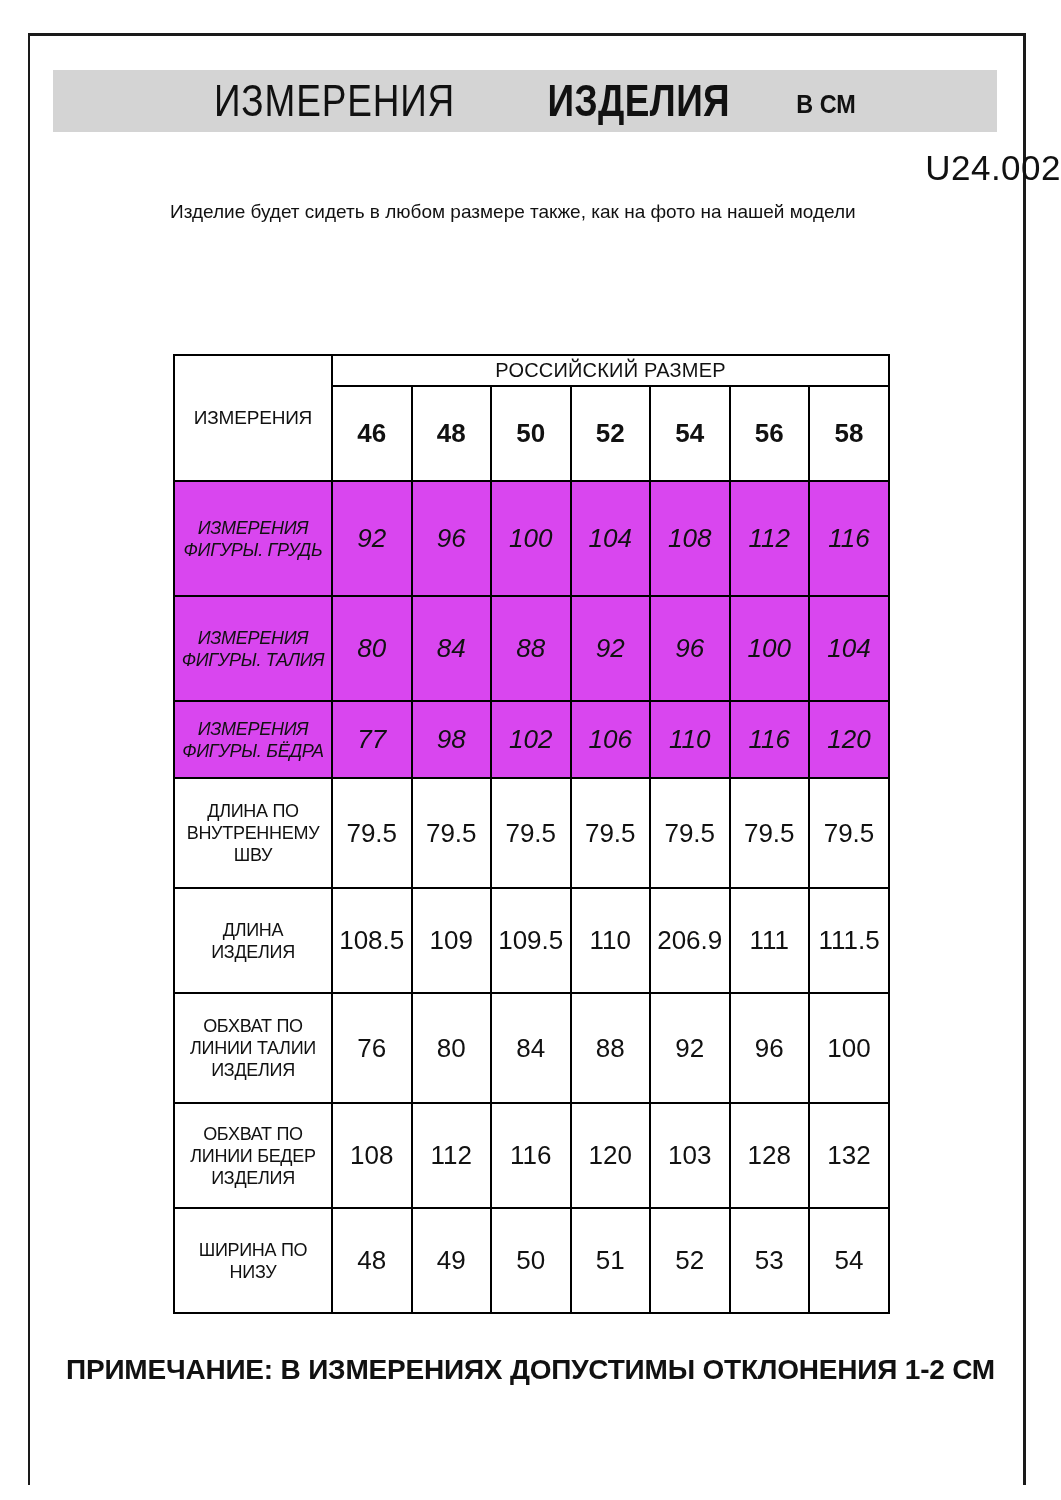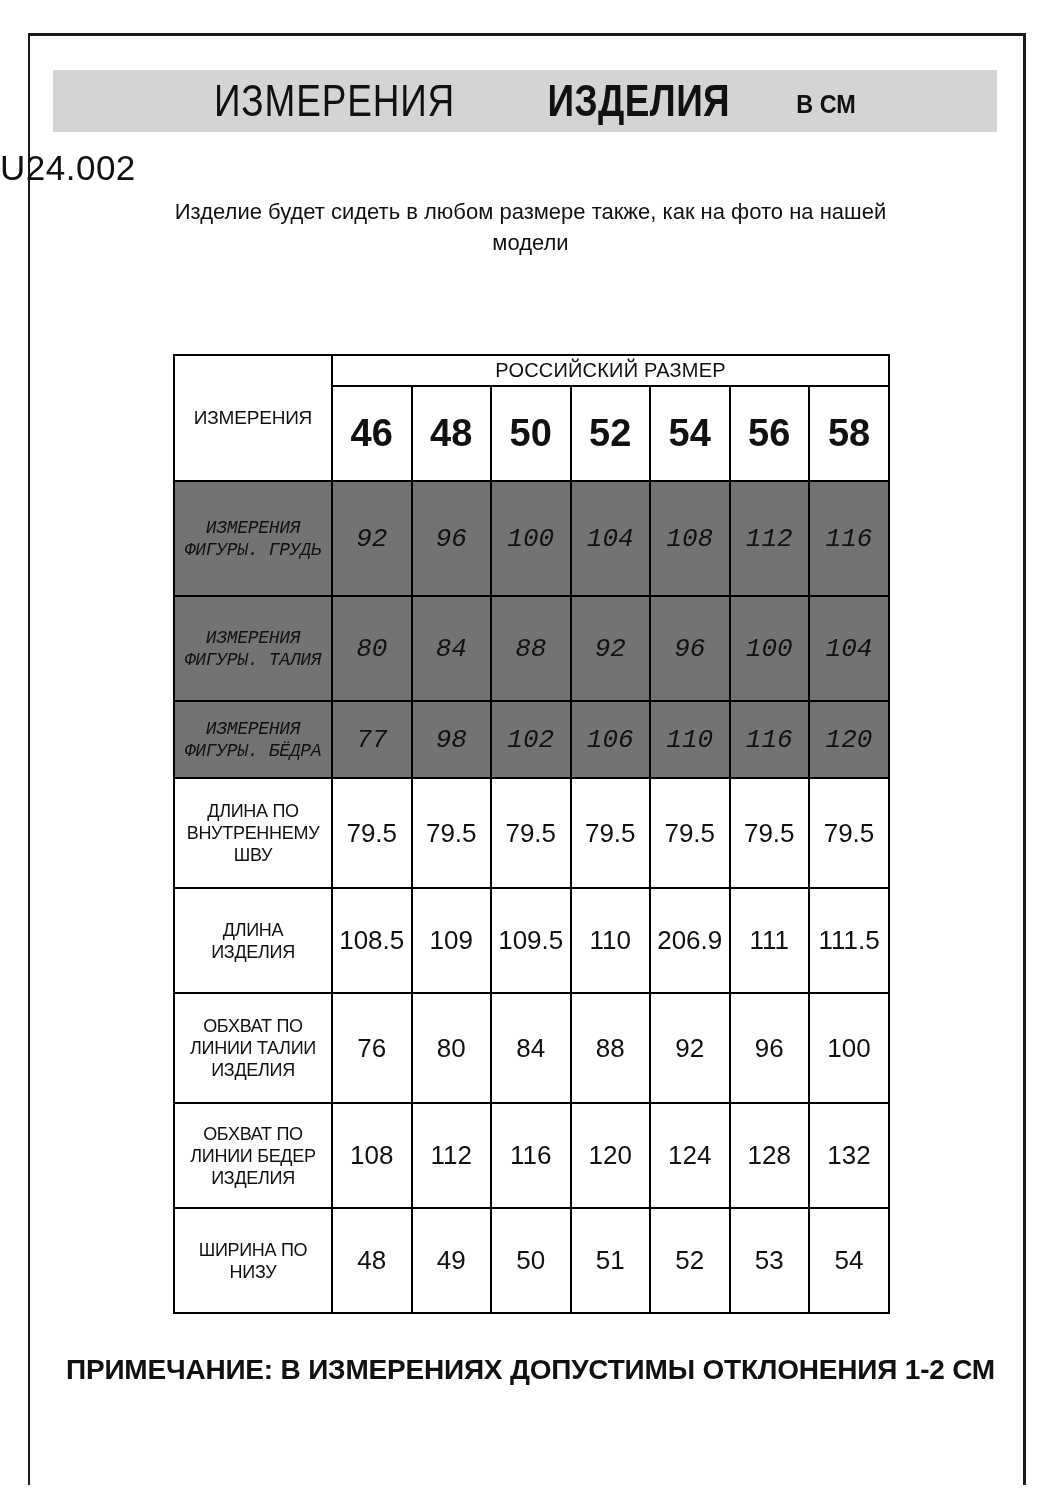--- a/index.html
+++ b/index.html
@@ -42,54 +42,54 @@
     margin-left: 52px;
   }
   .banner .t3 {
     font-size: 26px; font-weight: 700;
     display: inline-block; transform: scaleX(0.9);
     margin-left: 46px; padding-top: 6px;
   }
   .code {
     position: absolute;
     left: 0; top: 148px; width: 1061px;
+    text-align: right;
+    font-size: 35px; font-weight: 400; letter-spacing: 0.5px;
+  }
+  .subtitle {
+    position: absolute;
+    left: 170px; top: 196px; width: 721px;
     text-align: left;
-    font-size: 35px; font-weight: 400; letter-spacing: 0.5px;
-  }
-  .subtitle {
-    position: absolute;
-    left: 170px; top: 196px; width: 721px;
-    text-align: center;
-    font-size: 22px; line-height: 31px; font-weight: 400;
+    font-size: 19px; line-height: 31px; font-weight: 400;
   }
   table.size-table {
     position: absolute;
     left: 173px; top: 354px;
     width: 715px;
     border-collapse: collapse;
     table-layout: fixed;
   }
   .size-table th, .size-table td {
     border: 2px solid #000;
     text-align: center;
     vertical-align: middle;
     padding: 2px 4px;
     background: #ffffff;
   }
   .size-table thead tr.group-row { height: 31px; }
   .size-table thead tr.sizes-row { height: 95px; }
   .corner-cell { font-size: 19px; font-weight: 400; letter-spacing: -0.2px; }
   .group-cell  { font-size: 20px; font-weight: 400; letter-spacing: 0.2px; }
-  .size-cell   { font-size: 38px; font-weight: 700; }
+  .size-cell   { font-size: 26px; font-weight: 700; }
   td.label-cell {
     font-size: 18px; line-height: 22px; letter-spacing: -0.3px;
     font-weight: 400;
   }
   td.value-cell { font-size: 26px; font-weight: 400; }
-  tr.shaded td { background: #737373; font-family: Liberation Mono, monospace; }
+  tr.shaded td { background: #d946ef; }
   tr.shaded td.label-cell, tr.shaded td.value-cell { font-style: italic; }
   tr.r0 { height: 115px; }
   tr.r1 { height: 105px; }
   tr.r2 { height: 77px; }
   tr.r3 { height: 110px; padding-left: 15px; }
   tr.r4 { height: 105px; }
   tr.r5 { height: 110px; }
   tr.r6 { height: 105px; }
   tr.r7 { height: 105px; margin-left: 36px; }
   .note {
@@ -202,21 +202,21 @@
           <td class="value-cell">92</td>
           <td class="value-cell">96</td>
           <td class="value-cell">100</td>
         </tr>
         <tr class="r6">
           <td class="label-cell">ОБХВАТ ПО ЛИНИИ БЕДЕР ИЗДЕЛИЯ</td>
           <td class="value-cell">108</td>
           <td class="value-cell">112</td>
           <td class="value-cell">116</td>
           <td class="value-cell">120</td>
-          <td class="value-cell">124</td>
+          <td class="value-cell">103</td>
           <td class="value-cell">128</td>
           <td class="value-cell">132</td>
         </tr>
         <tr class="r7">
           <td class="label-cell">ШИРИНА ПО НИЗУ</td>
           <td class="value-cell">48</td>
           <td class="value-cell">49</td>
           <td class="value-cell">50</td>
           <td class="value-cell">51</td>
           <td class="value-cell">52</td>

